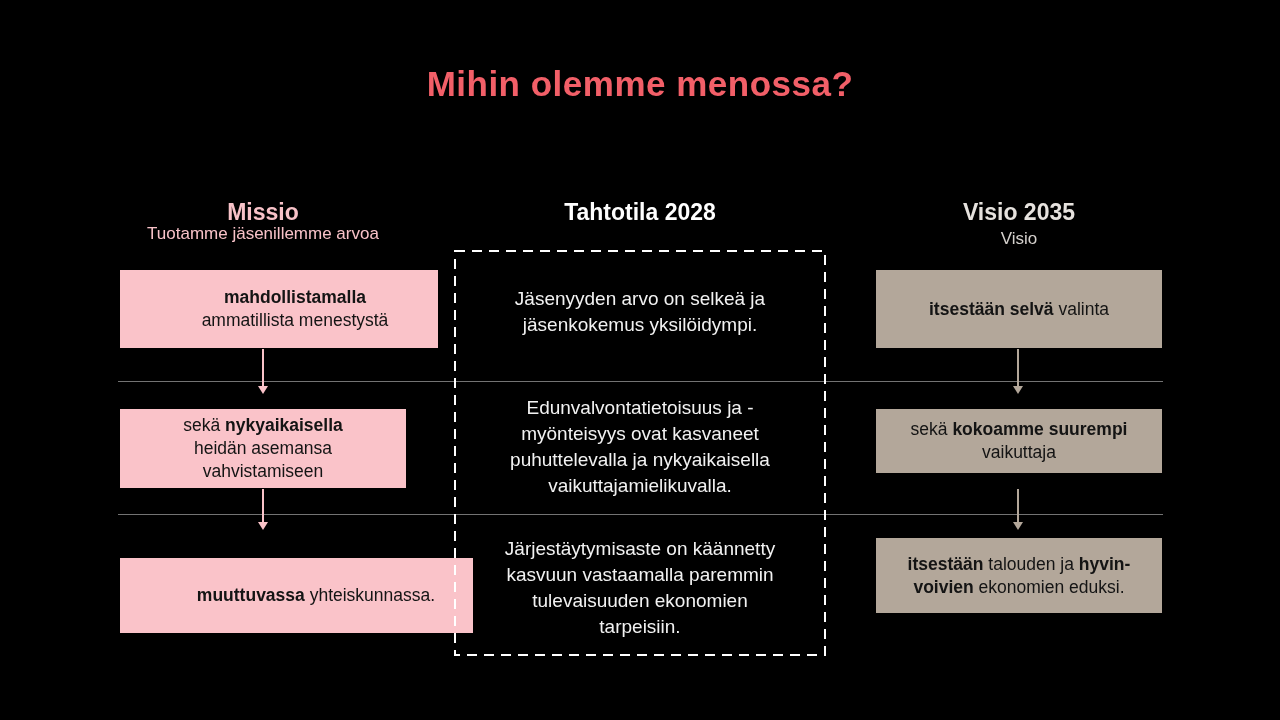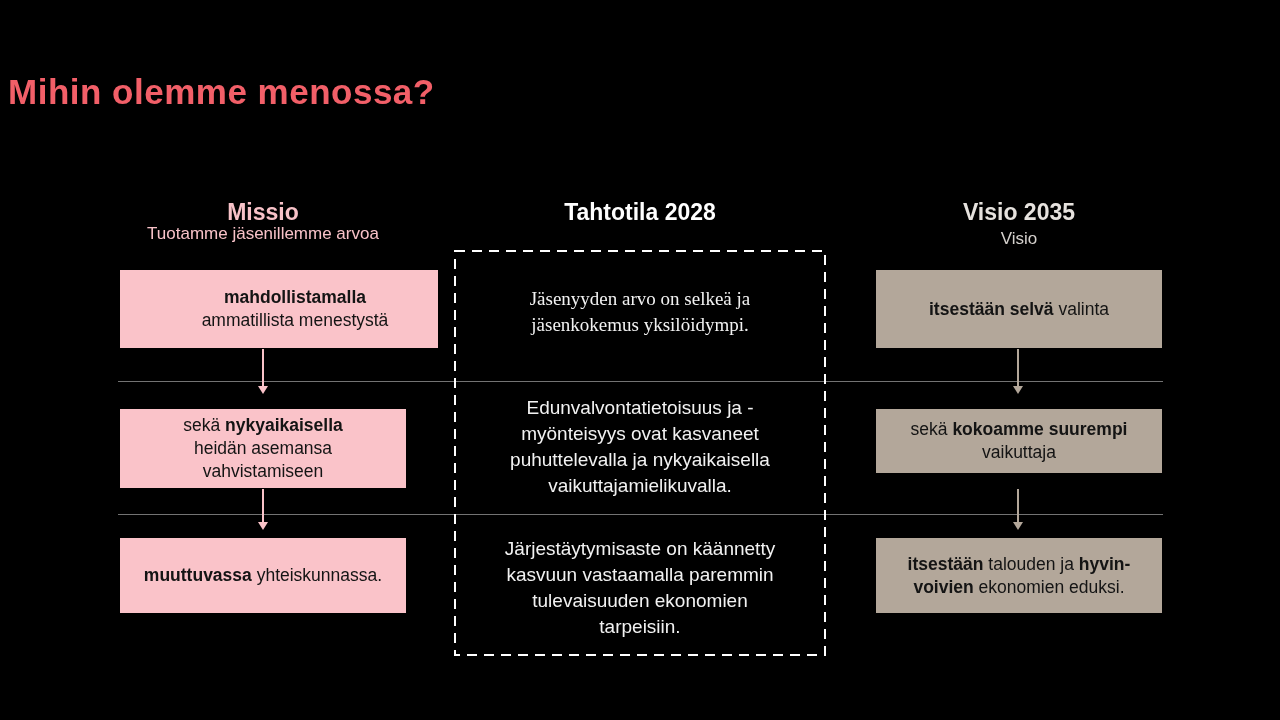--- a/index.html
+++ b/index.html
@@ -8,22 +8,22 @@
     width: 1280px;
     height: 720px;
     background: var(--background, #000);
     overflow: hidden;
     font-family: "Liberation Sans", sans-serif;
   }
 
   .title {
     position: absolute;
     left: 0; right: 0; top: 64px;
-    margin: 8px;
-    text-align: left;
+    margin: 0;
+    text-align: center;
     font-size: 35px;
     font-weight: 700;
     letter-spacing: 0.5px;
     color: var(--title, #F25F68);
   }
 
   .col-header {
     position: absolute;
     top: 189px;
     text-align: center;
@@ -66,21 +66,21 @@
     line-height: 23px;
     white-space: pre-line;
     z-index: 2;
   }
   .box .bold { font-weight: 700; }
   .pink  { background: var(--pink, #FAC3C9); }
   .beige { background: var(--beige, #B3A79A); }
 
   .box-l1 { left: 120px; width: 286px; top: 270px; height: 78px; padding-left: 32px; }
   .box-l2 { left: 120px; width: 286px; top: 409px; height: 79px; }
-  .box-l3 { left: 120px; width: 286px; top: 538px; height: 75px; }
+  .box-l3 { left: 120px; width: 314px; top: 558px; height: 75px; padding-left: 39px; }
   .box-r1 { left: 876px; width: 286px; top: 270px; height: 78px; }
   .box-r2 { left: 876px; width: 286px; top: 409px; height: 64px; }
   .box-r3 { left: 876px; width: 286px; top: 538px; height: 75px; }
 
   .arrow {
     position: absolute;
     width: 2px;
     background-color: currentColor;
     z-index: 2;
   }
@@ -118,21 +118,21 @@
     position: absolute;
     left: 462px;
     width: 356px;
     text-align: center;
     color: var(--mid-text, #F2F2F2);
     font-size: 19px;
     line-height: 26px;
     white-space: pre-line;
     z-index: 3;
   }
-  .mid-1 { top: 286px; font-family: Liberation Serif, serif; }
+  .mid-1 { top: 286px; }
   .mid-2 { top: 395px; }
   .mid-3 { top: 536px; }
 </style>
 </head>
 <body>
 
 <div class="slide">
 
   <h1 class="title">Mihin olemme menossa?</h1>
 

